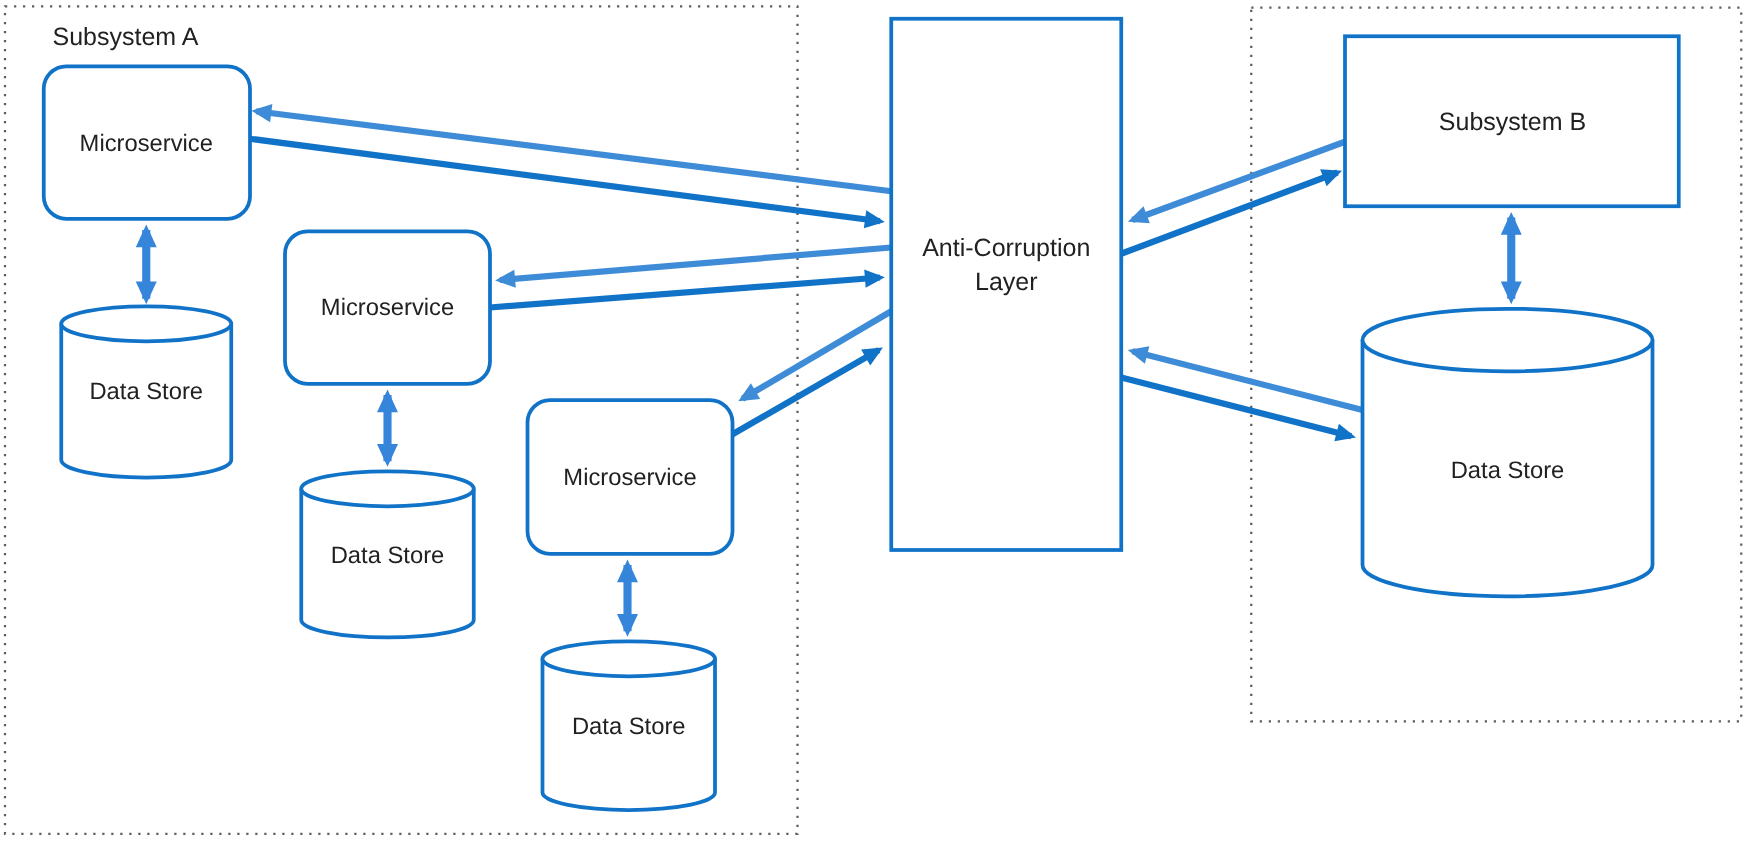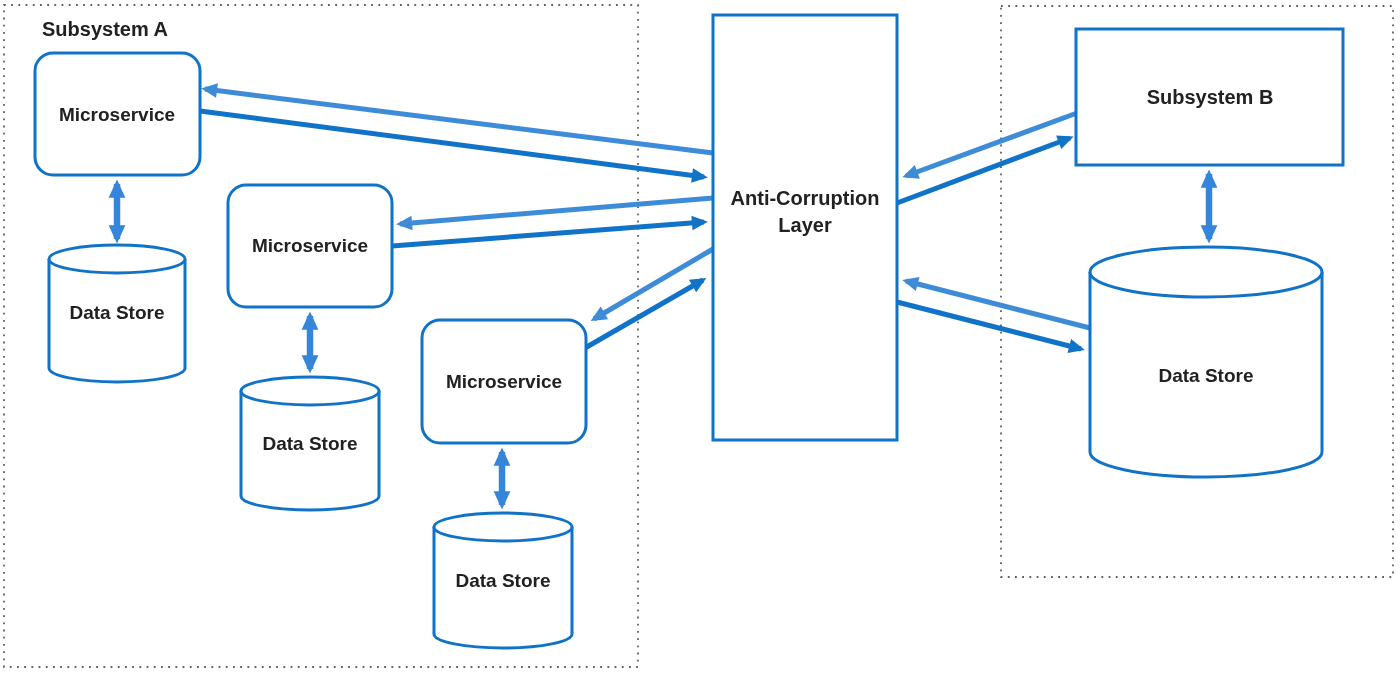--- a/index.html
+++ b/index.html
@@ -7,21 +7,20 @@
     padding: 0;
     background: #ffffff;
     font-family: "Liberation Sans", sans-serif;
   }
   .stage {
     position: relative;
     width: 1400px;
     height: 675px;
     background: #ffffff;
     overflow: hidden;
-    font-weight: bold;
   }
   svg { display: block; }
 
   .boundary {
     fill: none;
     stroke: #5f5f5f;
     stroke-width: 1.8;
     stroke-dasharray: 1.8 5.4;
   }
   .node-box {

